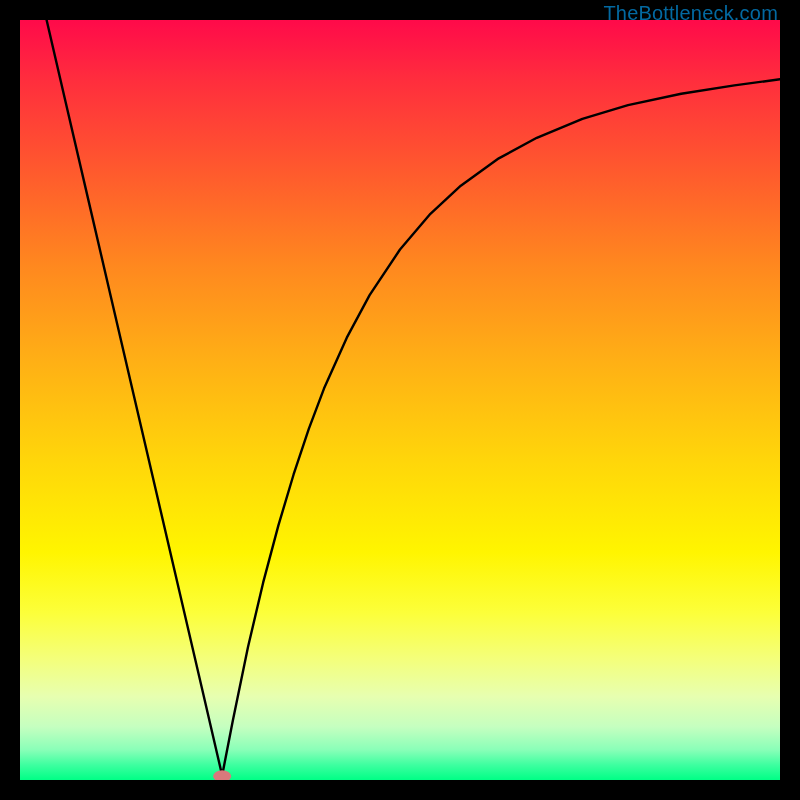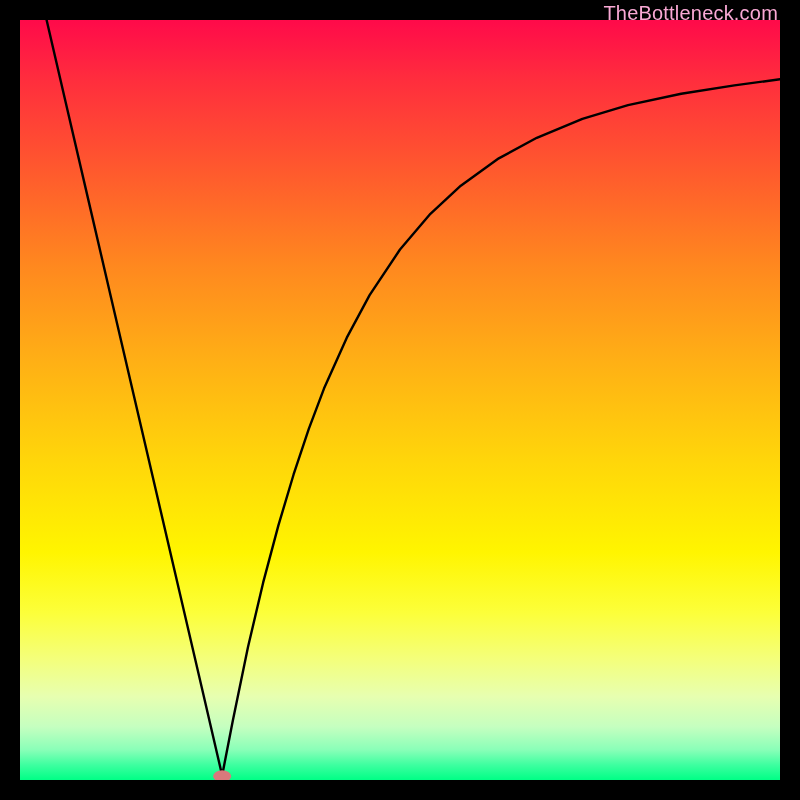--- a/index.html
+++ b/index.html
@@ -41,21 +41,21 @@
       #c5ffc0 93%,
       #8affb8 96%,
       #3effa0 98%,
       #00ff86 100%
     );
   }
   .watermark {
     position: absolute;
     top: 2px;
     right: 22px;
-    color: #f9a8d4;
+    color: #0369a1;
     font-size: 20px;
     font-weight: 500;
     letter-spacing: 0.2px;
     user-select: none;
   }
   svg {
     position: absolute;
     top: 0;
     left: 0;
   }

